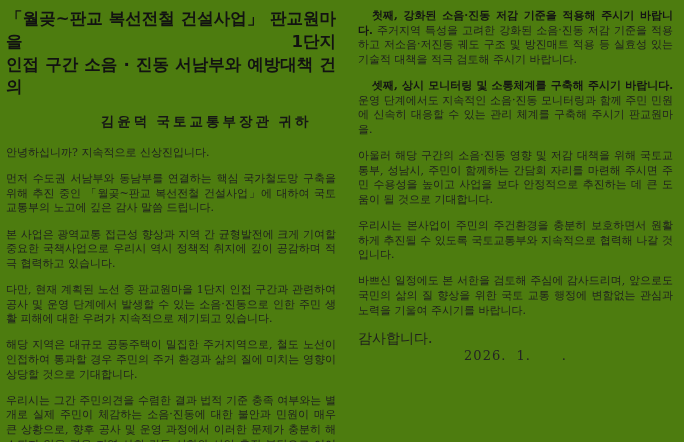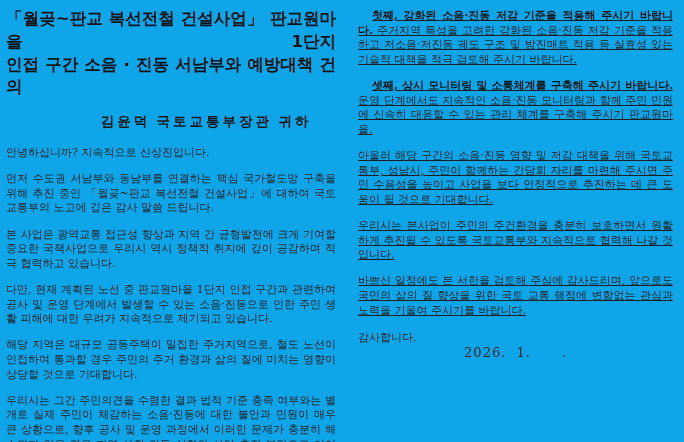--- a/index.html
+++ b/index.html
@@ -4,21 +4,21 @@
 <style>
   html, body {
     margin: 0;
     padding: 0;
     background: #ffffff;
   }
   .sheet {
     position: relative;
     width: 684px;
     height: 442px;
-    background: #0ea5e9;
+    background: #4d7c0f;
     overflow: hidden;
     font-family: "DejaVu Serif", "Liberation Serif", serif;
     color: #1f1f1f;
   }
   .page {
     position: absolute;
     top: 0;
   }
   .page-left  { left: 6px;  width: 330px; }
   .page-right { left: 358px; width: 315px; }
@@ -45,26 +45,26 @@
     white-space: nowrap;
     font-family: Liberation Serif, serif;
   }
   .body-text p {
     font-size: 11px;
     line-height: 1.33;
     text-align: justify;
     margin: 0 0 11.5px 0;
     word-break: break-all;
   }
-  .page-right .body-text { margin-top: 9px; text-decoration: underline; }
+  .page-right .body-text { margin-top: 9px; }
   .item-para { text-indent: 14px; }
   .item-para b { font-weight: bold; color: #141414; }
 
   .closing-line {
-    font-size: 11px;
+    font-size: 14px;
     margin: 5px 0 0 0;
   }
   .date-line {
     font-size: 13px;
     text-align: center;
     letter-spacing: 1px;
     white-space: pre;
     color: #242424;
   }
 </style>

